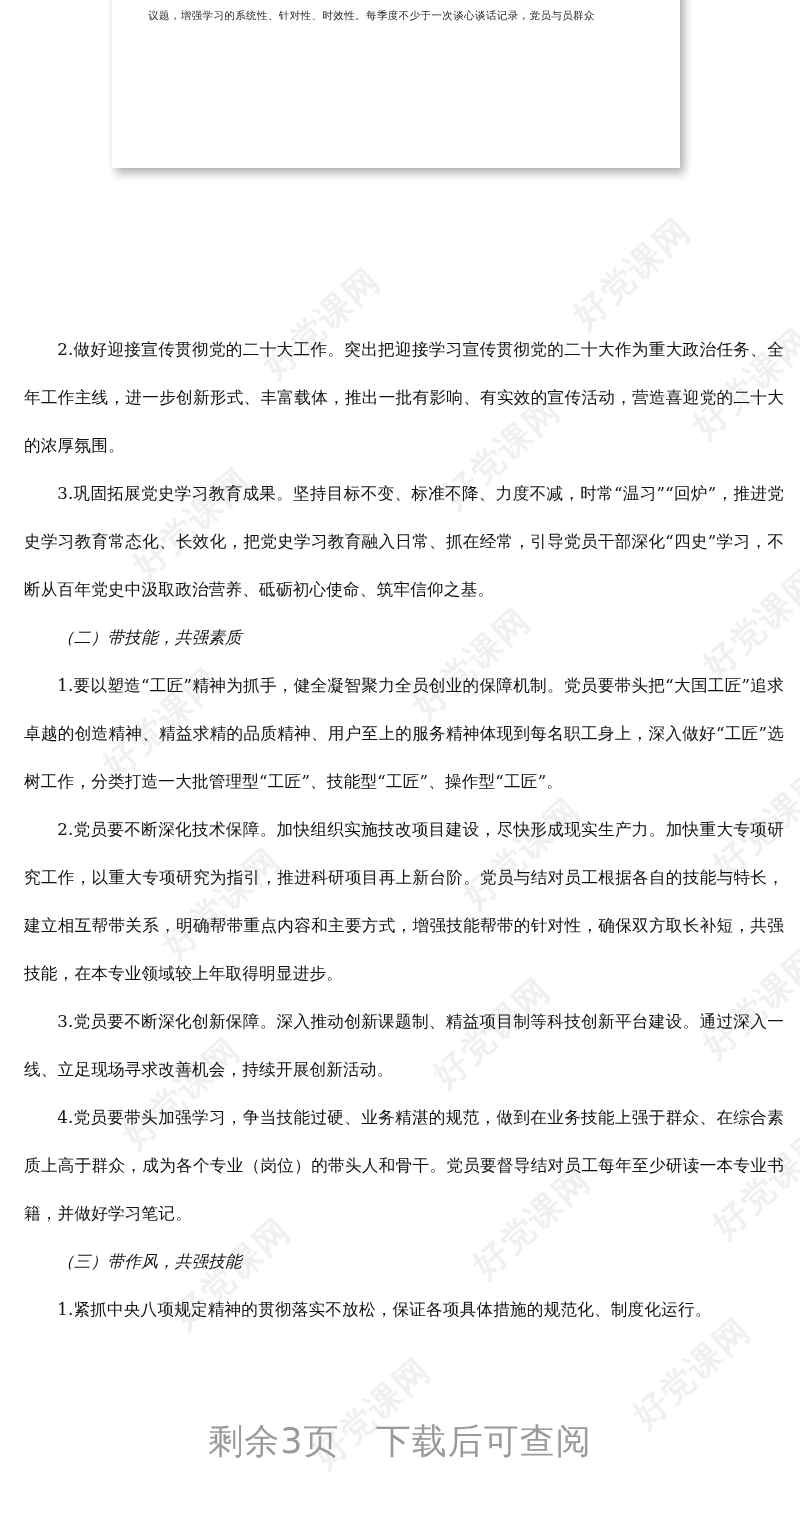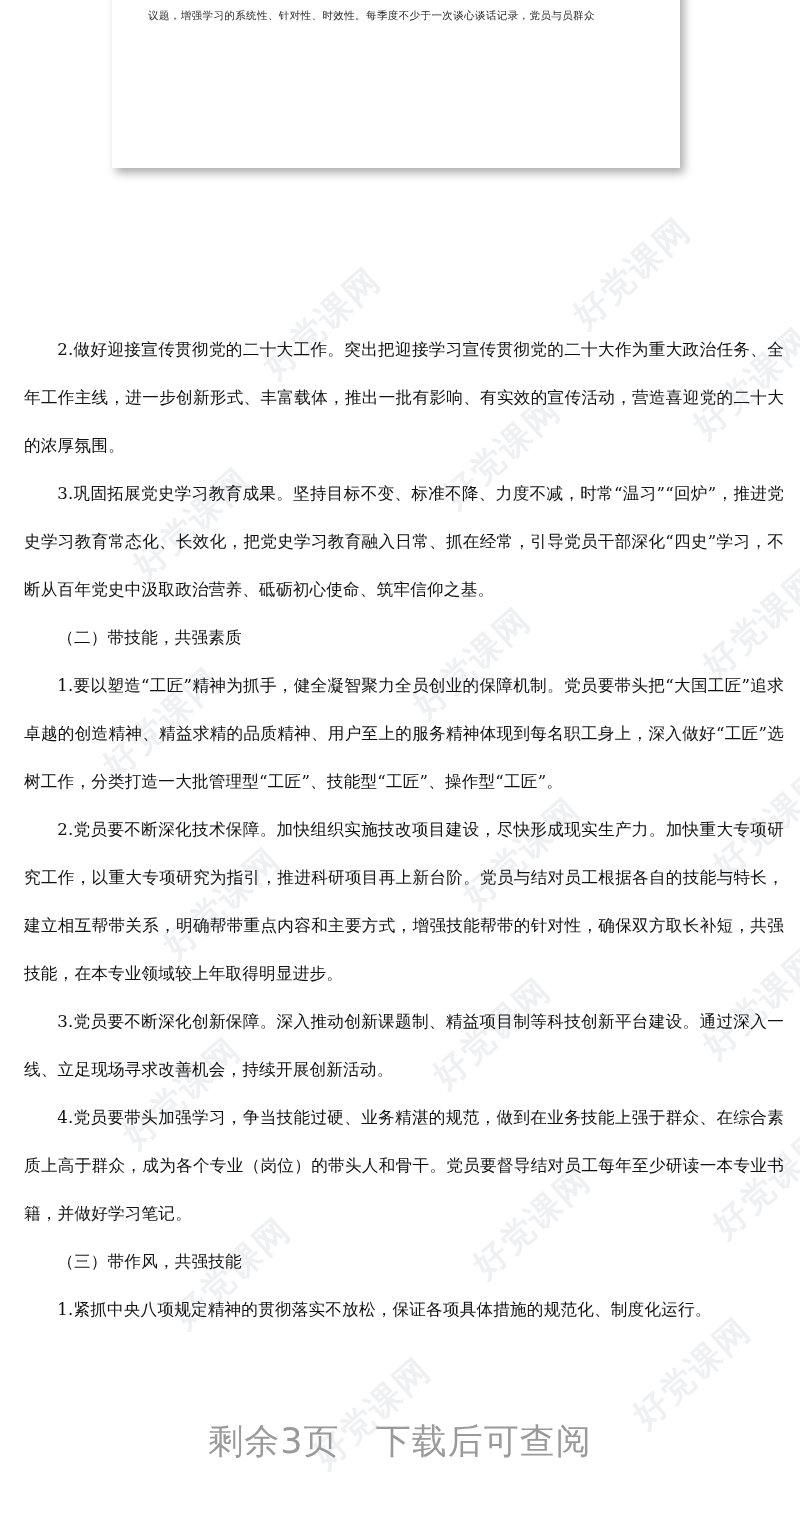--- a/index.html
+++ b/index.html
@@ -85,20 +85,21 @@
     line-height: 48px;
     text-align: justify;
     text-justify: inter-character;
     text-indent: 2em;
     color: #111111;
     letter-spacing: 0.2px;
     font-family: "DejaVu Serif", "Liberation Serif", serif;
   }
   .para.heading {
     text-indent: 2em;
+    font-style: italic;
   }
 
   
   #footer {
     position: absolute;
     left: 0;
     top: 1418px;
     width: 800px;
     text-align: center;
     z-index: 4;

